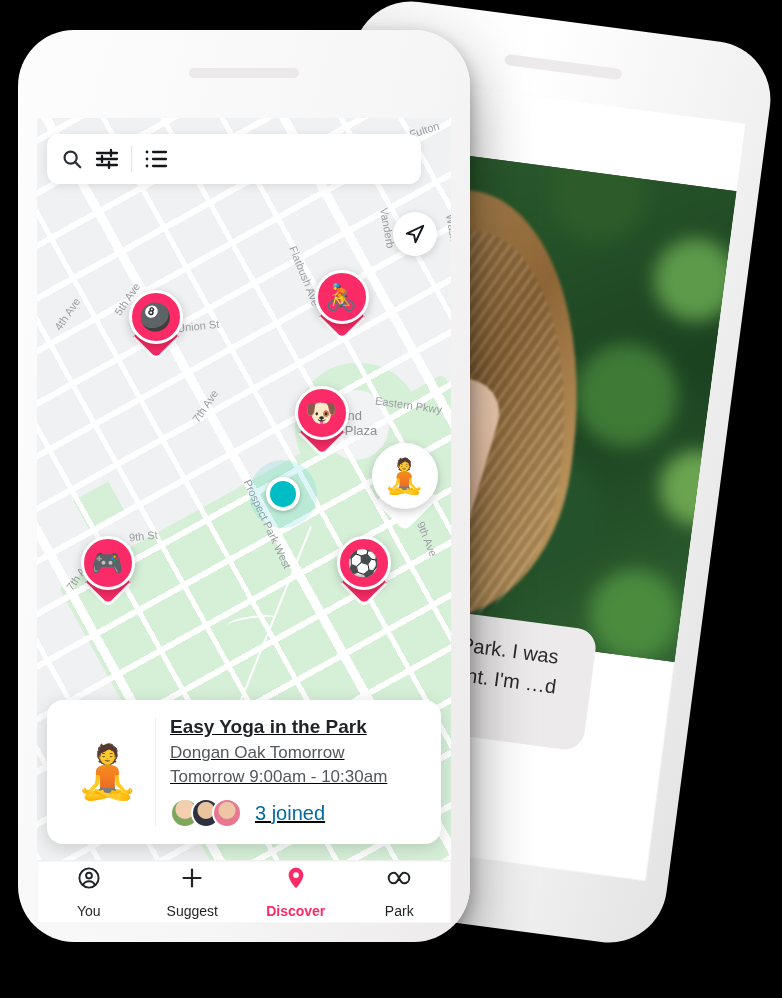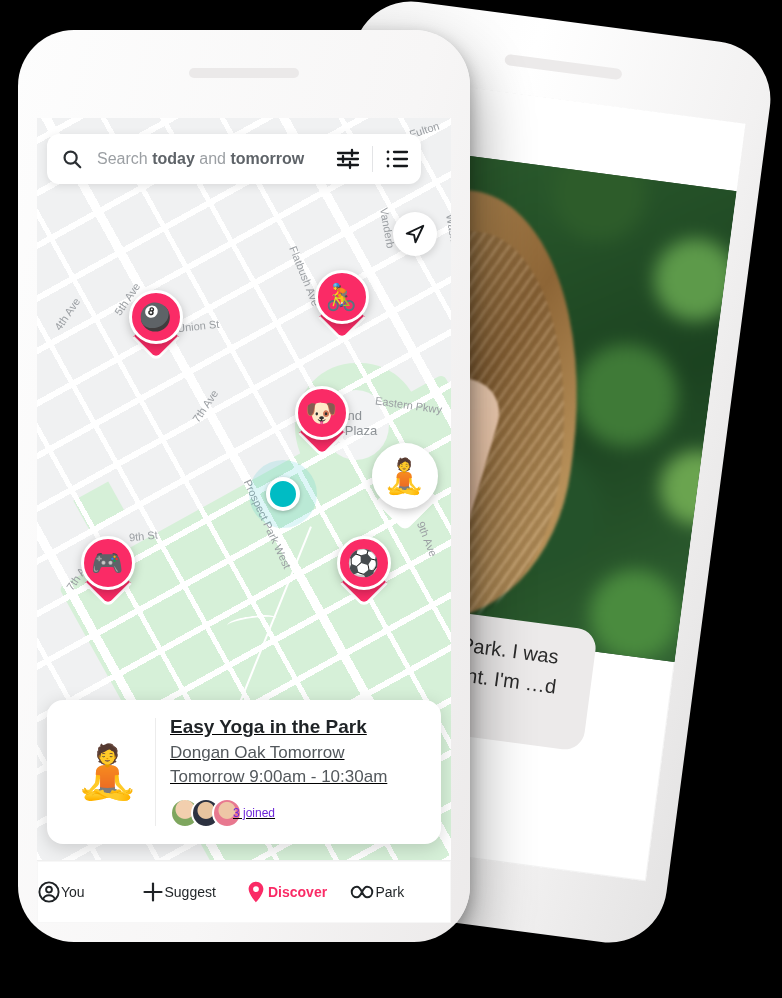--- a/index.html
+++ b/index.html
@@ -202,29 +202,29 @@
   .ev-sep{width:1px;background:#ececec;margin:2px 14px 2px 0;}
   .ev-body{flex:1;text-decoration:underline;}
   .ev-title{font-size:19px;font-weight:bold;color:#1f2326;margin-bottom:3px;}
   .ev-line{font-size:17px;color:#53585c;line-height:24px;}
   .ev-people{display:flex;align-items:center;margin-top:9px;}
   .av{width:30px;height:30px;border-radius:50%;border:2px solid #fff;margin-right:-9px;
       background:#ccc;box-sizing:border-box;}
   .av1{background:radial-gradient(circle at 50% 36%,#f2cfae 0 9px,#7ea65e 10px 100%);}
   .av2{background:radial-gradient(circle at 50% 40%,#e8c49f 0 8px,#2c3140 9px 100%);}
   .av3{background:radial-gradient(circle at 50% 40%,#eec6a6 0 8px,#e8788f 9px 100%);}
-  .ev-count{font-size:12px;color:#6d28d9;}
+  .ev-count{margin-left:22px;font-size:20px;color:#0369a1;}
 
   
   .tabbar{
     position:absolute;left:19px;top:830px;width:414px;height:62px;background:#fff;
     display:flex;align-items:center;border-top:1px solid #efefef;
     box-shadow:inset 0 0 0 1px rgba(0,0,0,.03);
   }
-  .tab{flex:1;display:flex;flex-direction:row;align-items:center;gap:0;color:#1f2326;}
+  .tab{flex:1;display:flex;flex-direction:column;align-items:center;gap:13px;color:#1f2326;}
   .tab .lbl{font-size:14px;}
   .tab.active{color:#fa2b66;}
   .tab.active .lbl{font-weight:bold;}
 </style>
 </head>
 <body>
 
 <div class="stage">
 
   <div class="phone-back">
@@ -332,21 +332,20 @@
         <div class="userdot">
             <i></i>
           </div>
       </div>
 
       <div class="searchbar">
         <svg class="search-icon" viewBox="0 0 24 24" fill="none" stroke="#2b2f33" stroke-width="2.4" stroke-linecap="round">
           <circle cx="10.5" cy="10.5" r="6.6"></circle>
             <line x1="15.4" y1="15.4" x2="21" y2="21"></line>
         </svg>
-        <div class="search-text"><span>Search </span><b>today</b><span> and </span><b>tomorrow</b></div>
         <div class="sb-btn">
           <svg width="24" height="22" viewBox="0 0 24 22" stroke="#15181b" stroke-width="2.3" stroke-linecap="round">
             <line x1="2" y1="5" x2="22" y2="5"></line>
             <line x1="2" y1="11" x2="22" y2="11"></line>
             <line x1="2" y1="17" x2="22" y2="17"></line>
             <line x1="16" y1="2" x2="16" y2="8"></line>
             <line x1="7" y1="8" x2="7" y2="14"></line>
             <line x1="14" y1="14" x2="14" y2="20"></line>
           </svg>
         </div>

